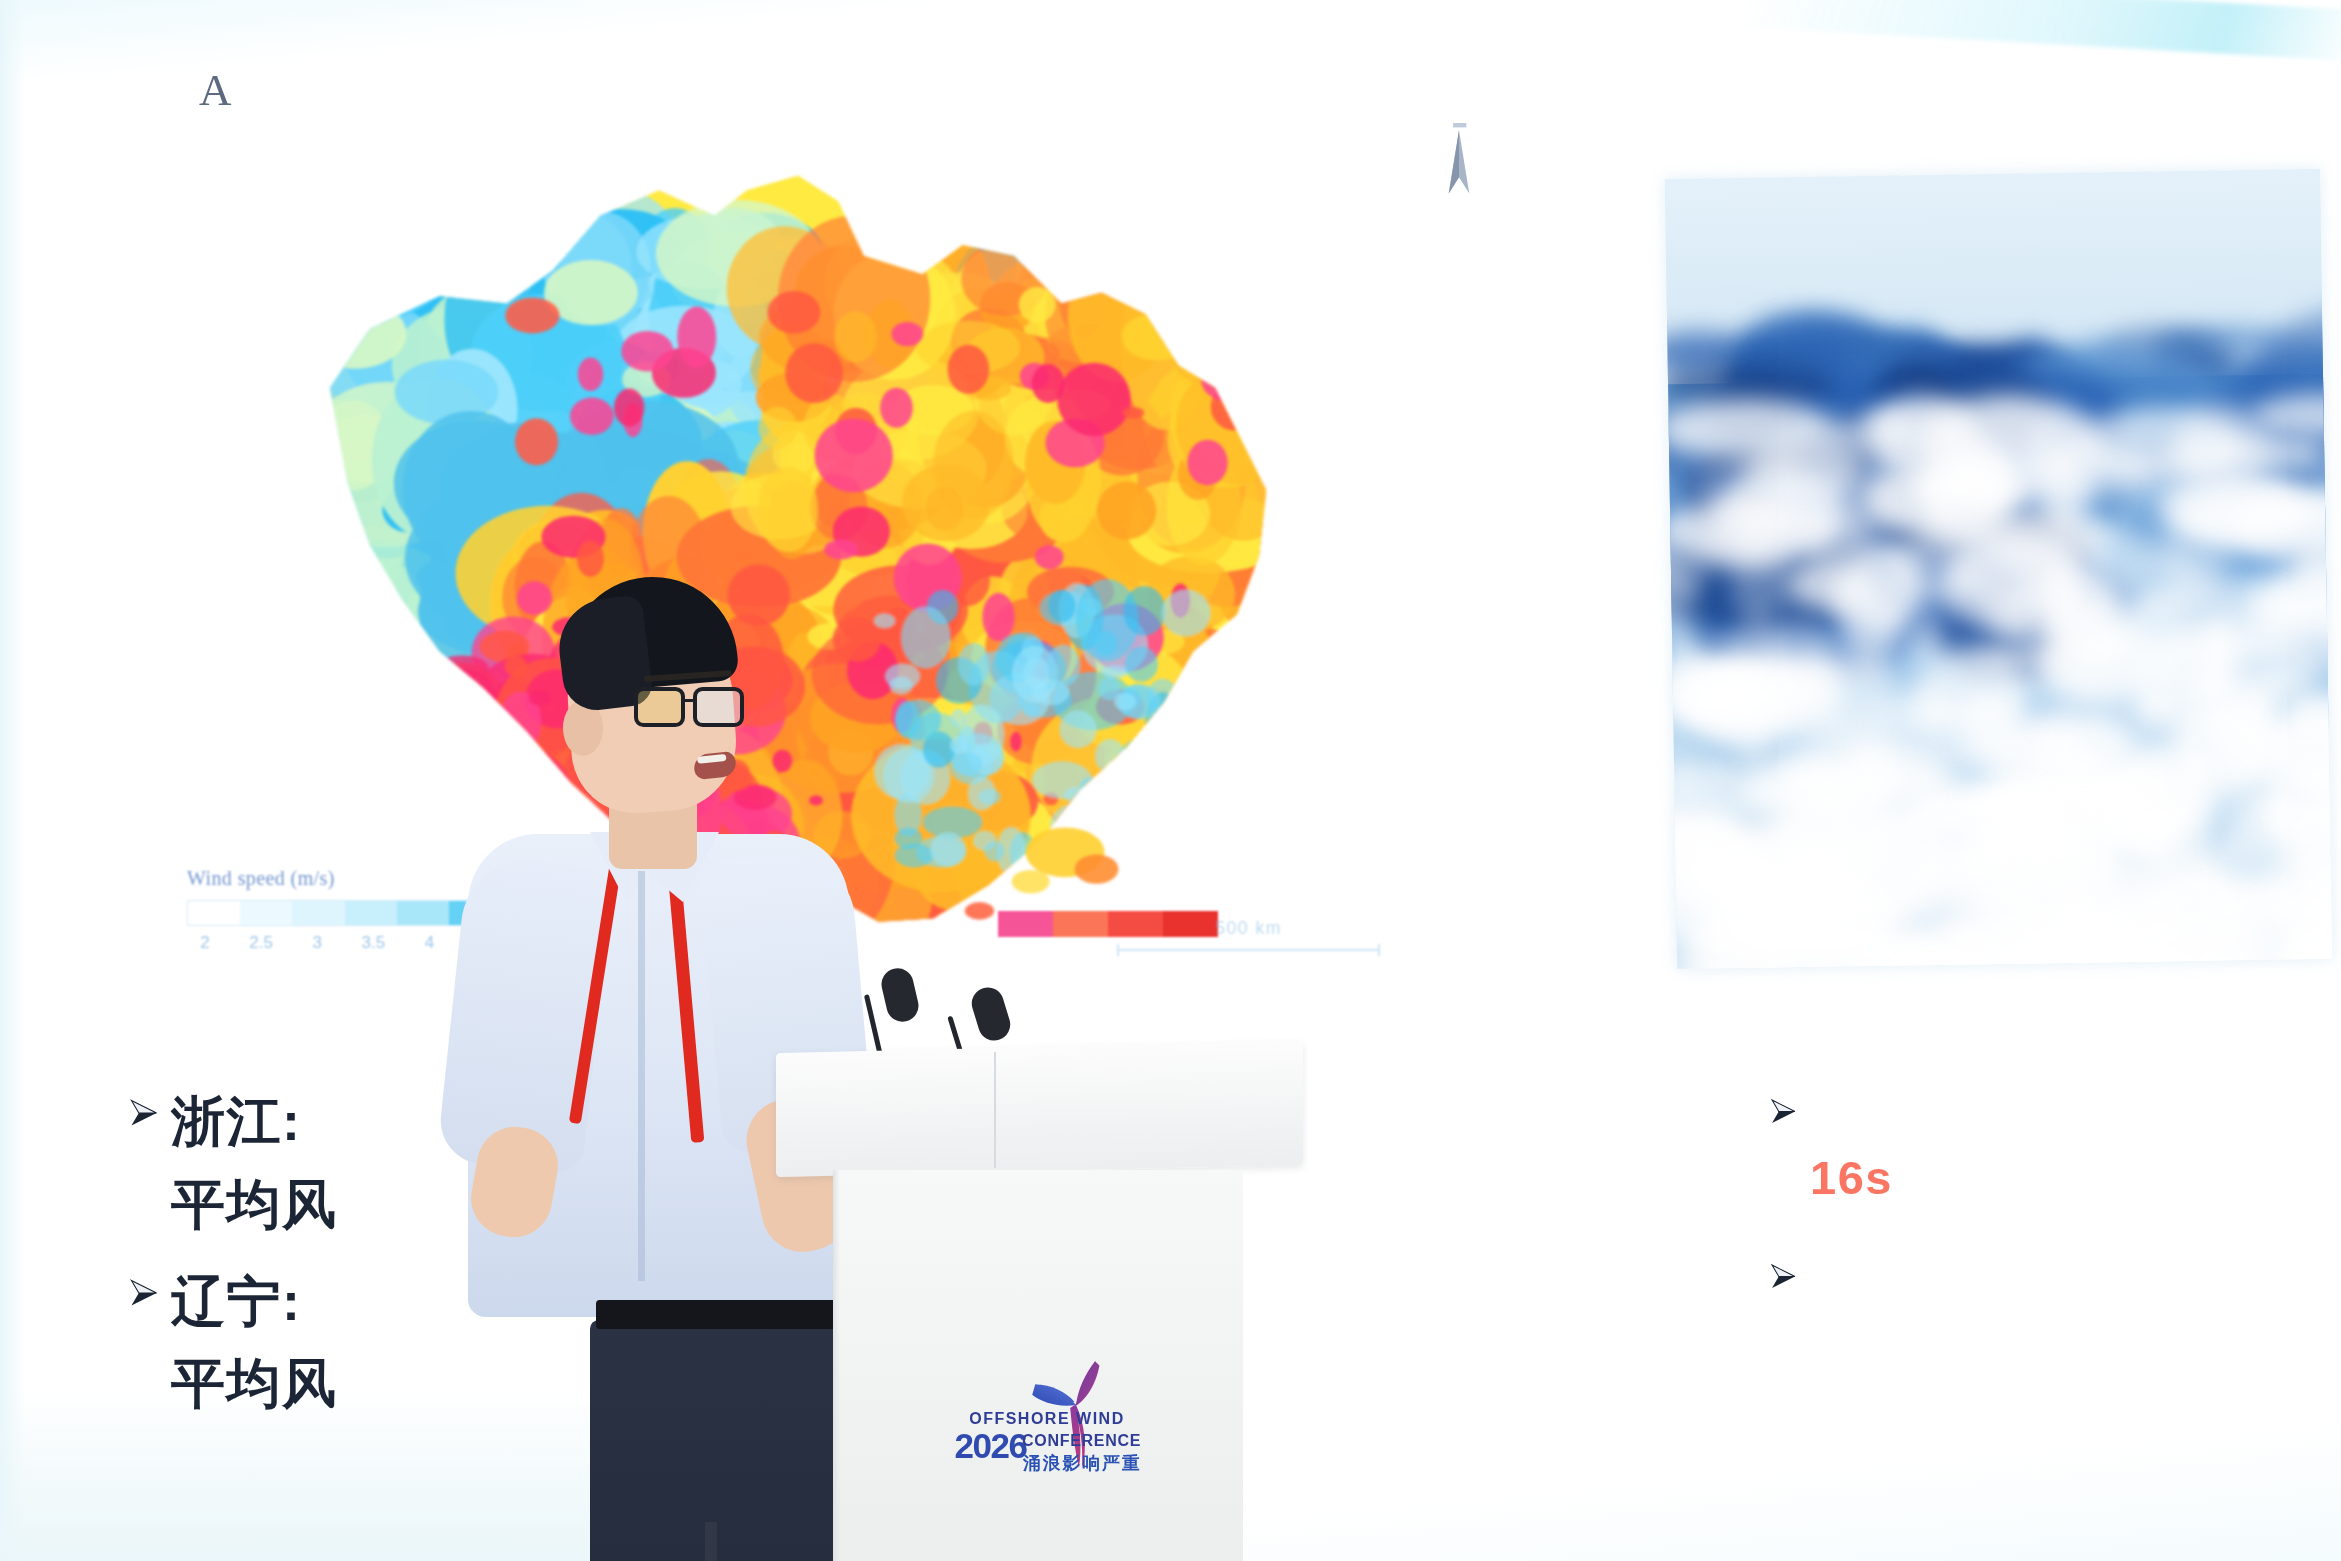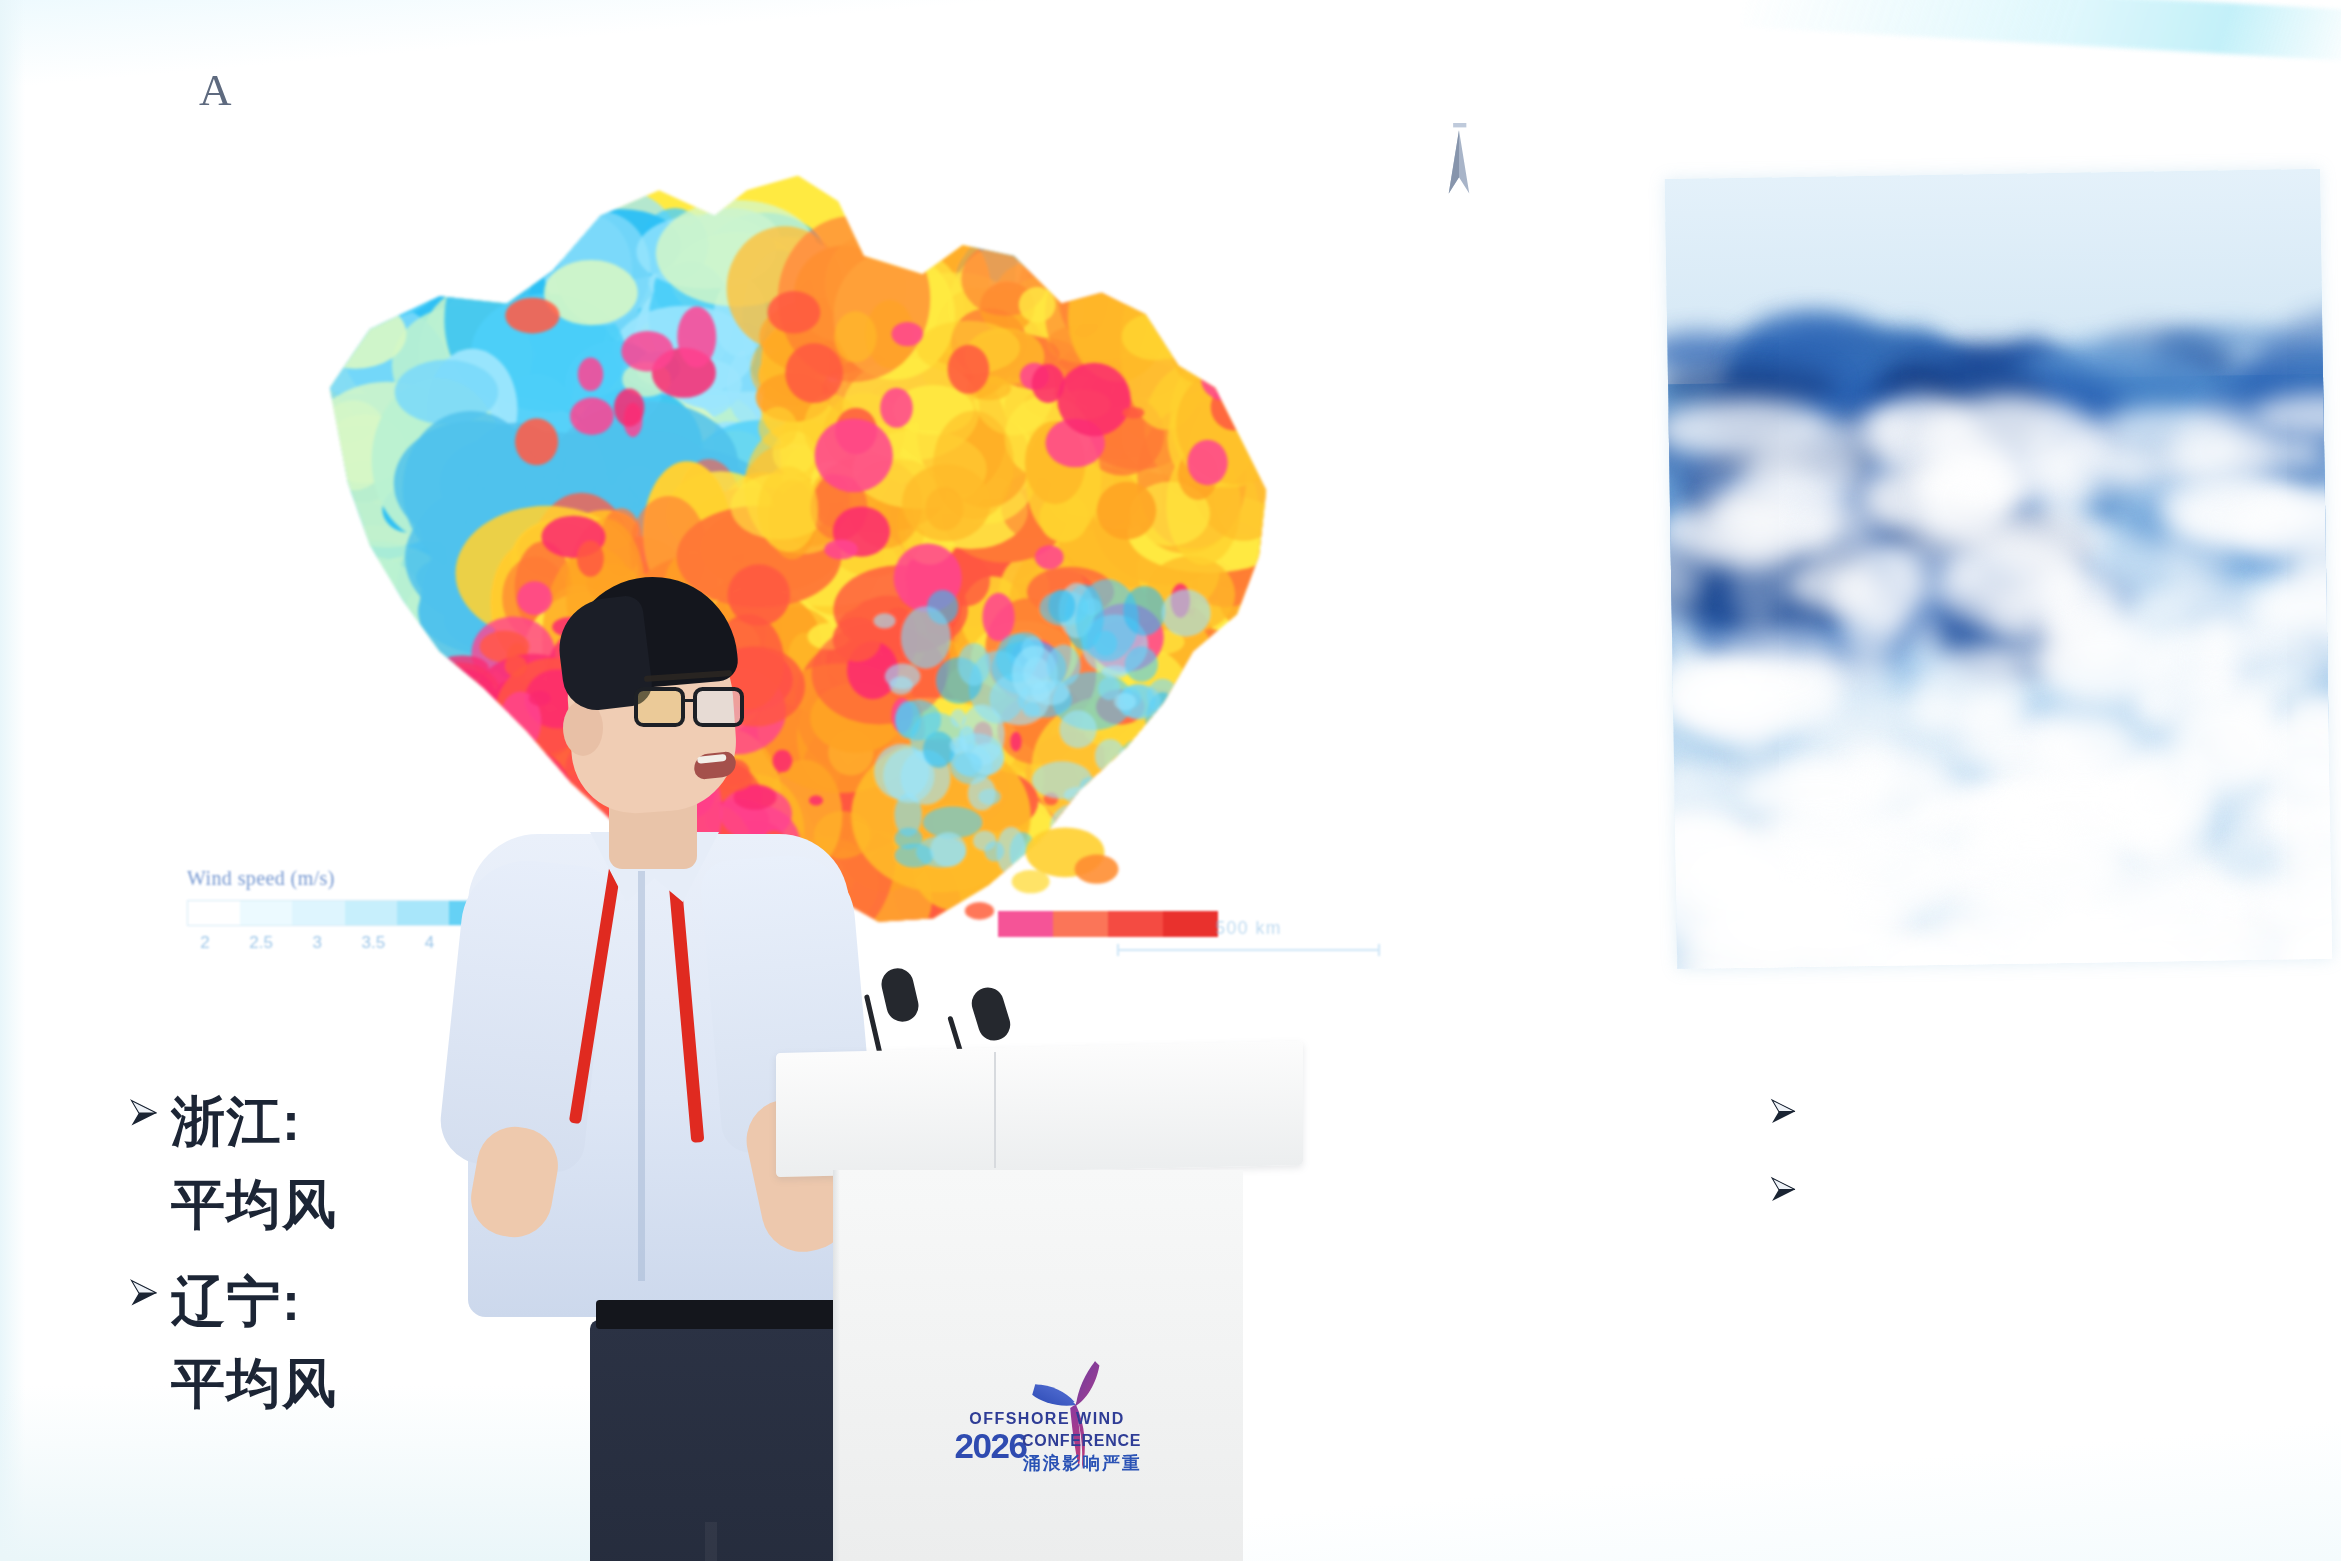--- a/index.html
+++ b/index.html
@@ -1826,20 +1826,21 @@
 
       <div class="bline">
         <span class="arrow">
           <svg width="31" height="31" viewBox="0 0 46 46">
             <path d="M6 6 L40 23 L6 40 L16 23 Z" fill="#1a2433"></path>
             <path d="M6 6 L40 23 L16 23 Z" fill="#eef2f7" stroke="#1a2433" stroke-width="1.5"></path>
           </svg>
         </span>
       </div>
 
+      <div class="sub-r red" style="margin-top:16px">16s</div>
 
       <div class="bline" style="margin-top:34px">
         <span class="arrow">
           <svg width="31" height="31" viewBox="0 0 46 46">
             <path d="M6 6 L40 23 L6 40 L16 23 Z" fill="#1a2433"></path>
             <path d="M6 6 L40 23 L16 23 Z" fill="#eef2f7" stroke="#1a2433" stroke-width="1.5"></path>
           </svg>
         </span>
       </div>
     </div>

